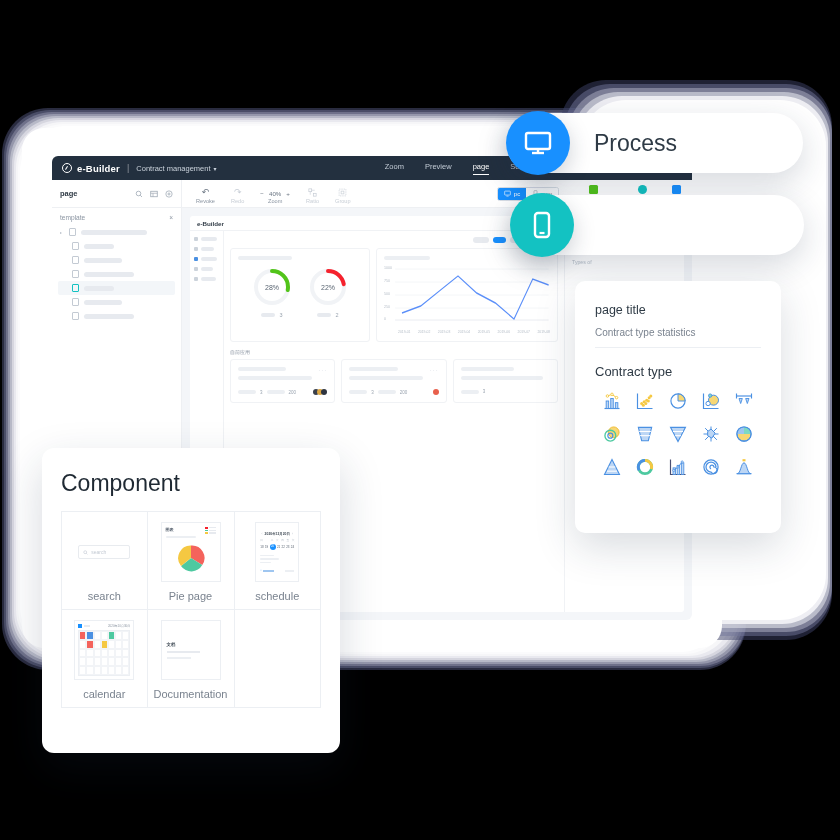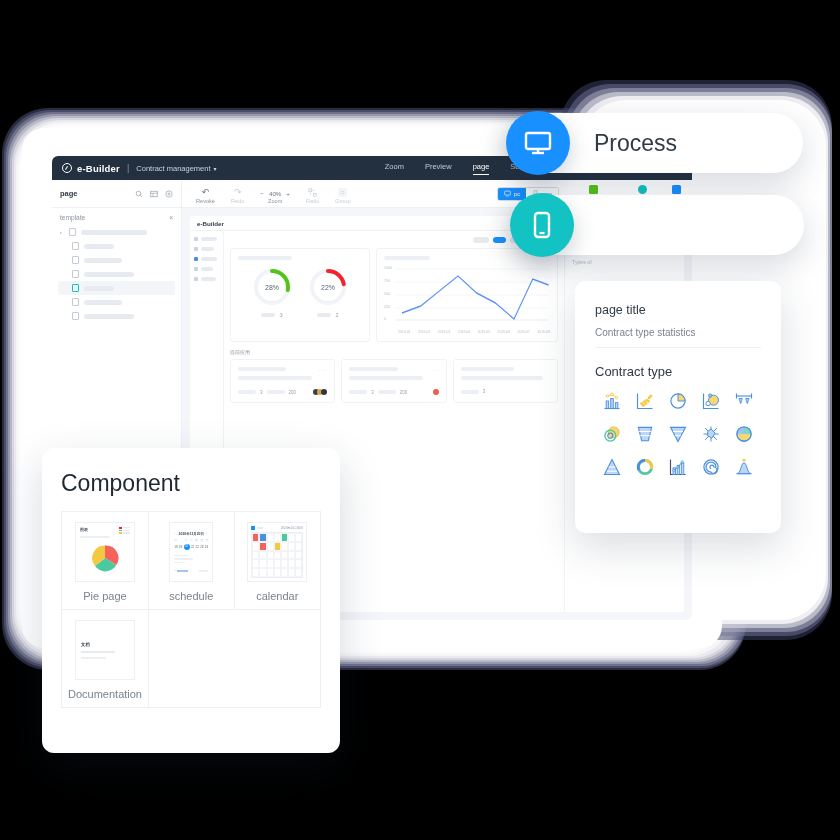--- a/index.html
+++ b/index.html
@@ -778,20 +778,32 @@
           <rect x="10.2" y="2.6" width="3.6" height="2.6" fill="#f5c842"></rect>
         </svg>
       </span>
     </div>
   </div>
 
   <div class="comp-pop">
     <div class="comp-title">Component</div>
     <div class="comp-grid">
 
+      <div class="comp-cell">
+        <div class="comp-thumb">
+          <div class="search-mini">
+            <svg width="5" height="5" viewBox="0 0 16 16">
+              <circle cx="7" cy="7" r="4.6" fill="none" stroke="#c3cad3" stroke-width="2"></circle>
+              <line x1="10.4" y1="10.4" x2="14" y2="14" stroke="#c3cad3" stroke-width="2"></line>
+            </svg>
+            <span>search</span>
+          </div>
+        </div>
+        <div class="comp-lbl">search</div>
+      </div>
 
       <div class="comp-cell">
         <div class="comp-thumb thumb-box" style="flex-direction:column;align-items:stretch;padding:4px;gap:2px">
           <div style="display:flex;justify-content:space-between;align-items:flex-start">
             <span style="font-size:4px;color:#5a6572;font-weight:bold">图表</span>
             <span style="display:flex;flex-direction:column;gap:1px">
               <span style="display:flex;align-items:center;gap:1px">
                   <i style="width:3px;height:1.6px;background:#f5222d;display:block"></i>
                   <i style="width:7px;height:1.4px;background:#e7eaef;display:block"></i>
                 </span>

